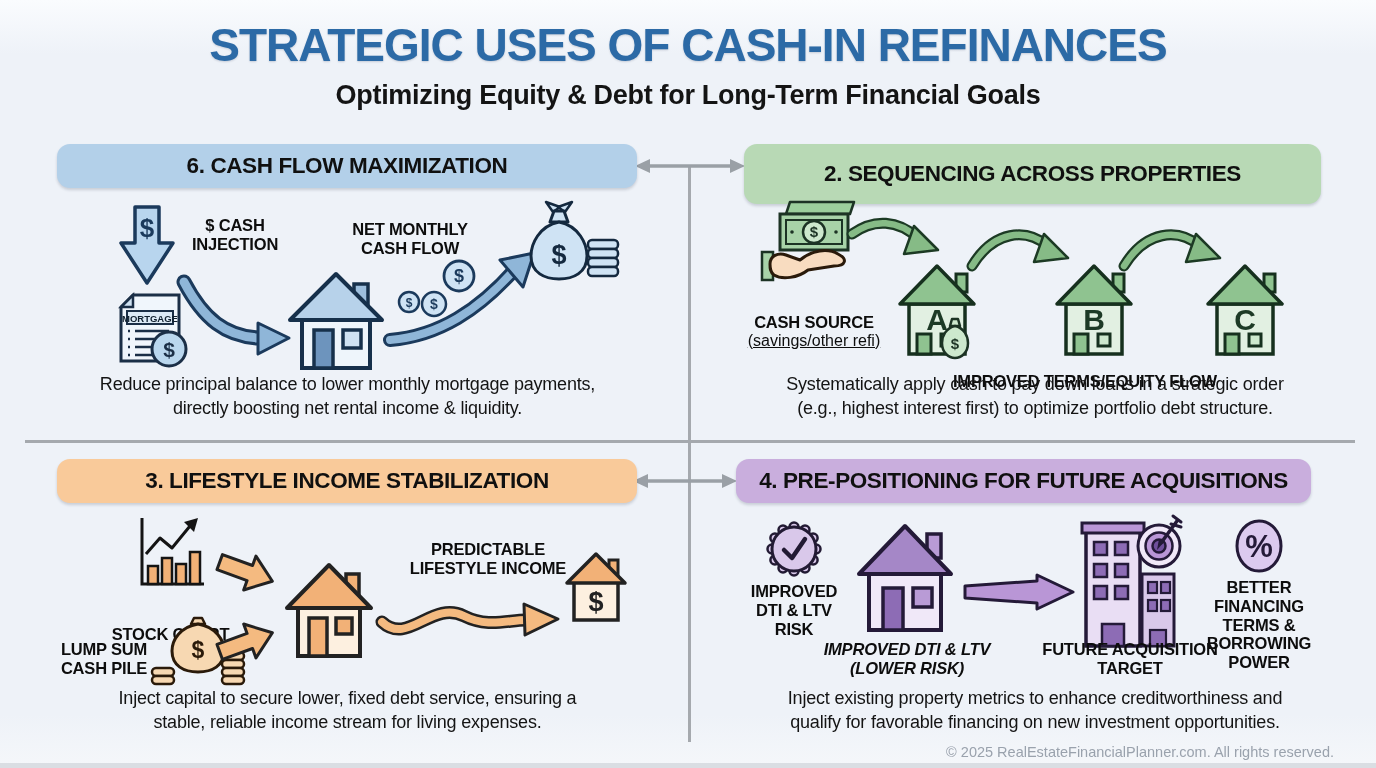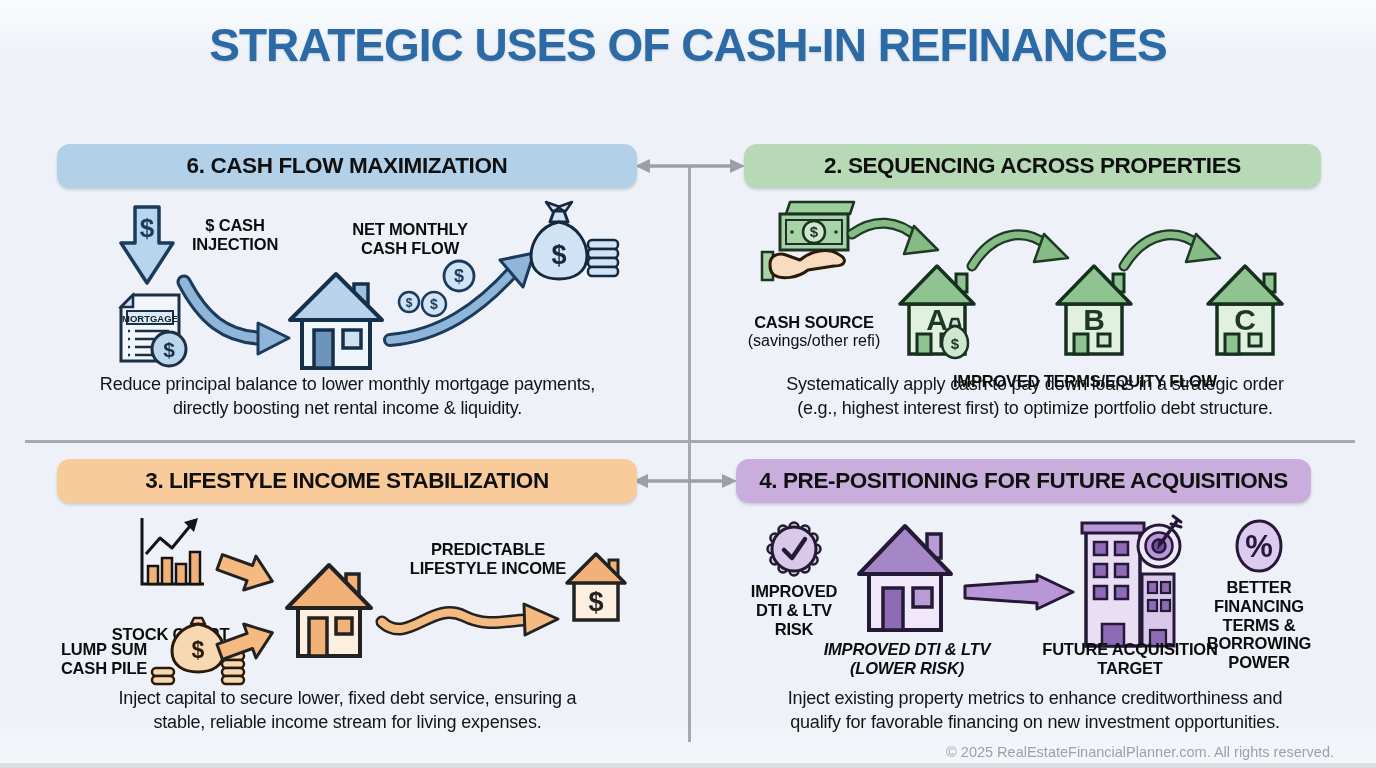--- a/index.html
+++ b/index.html
@@ -9,37 +9,38 @@
   .abs{position:absolute;}
   .title{left:0;right:0;top:18px;text-align:center;font-size:46px;font-weight:bold;
          color:#2c6aa6;letter-spacing:-1px;text-shadow:0 1px 2px rgba(20,40,70,.18);}
   .subtitle{left:0;right:0;top:80px;text-align:center;font-size:27px;font-weight:bold;
             color:#141414;letter-spacing:-0.3px;}
   .pill{display:flex;align-items:center;justify-content:center;border-radius:13px;
         font-size:22.5px;font-weight:bold;color:#101010;letter-spacing:-0.4px;
         box-shadow:0 2px 3px rgba(30,40,60,.18);}
   .icon-label{font-weight:bold;font-size:16.5px;line-height:1.14;text-align:center;
               white-space:pre-line;color:#0d0d0d;letter-spacing:-0.2px;}
-  .icon-label .sub{display:block;font-weight:normal;font-size:16px;letter-spacing:0;}
+  .icon-label .sub{display:block;font-weight:normal;font-size:16px;letter-spacing:0;text-decoration:underline;}
   .desc{font-size:18px;color:#141414;text-align:center;white-space:pre-line;
         line-height:1.34;letter-spacing:-0.2px;}
   .vline{width:3px;background:#a5a9ae;}
   .hline{height:3px;background:#a5a9ae;}
   .footer{font-size:14.5px;color:#9aa2ad;text-align:right;}
   .bottom-strip{left:0;right:0;bottom:0;height:5px;background:#dadee3;}
   svg{display:block;overflow:visible;}
   svg text{font-family:"Liberation Sans",sans-serif;font-weight:bold;}
 </style>
 </head>
 <body>
 
 <div id="stage">
 
   
   <div class="abs title">STRATEGIC USES OF CASH-IN REFINANCES</div>
+  <div class="abs subtitle">Optimizing Equity &amp; Debt for Long-Term Financial Goals</div>
 
   
   <div class="abs vline" style="left:688px;top:166px;height:576px;"></div>
   <div class="abs hline" style="left:25px;top:440px;width:1330px;"></div>
   <svg class="abs" style="left:633px;top:156px;" width="114" height="20">
     <line x1="14" y1="10" x2="100" y2="10" stroke="#9aa0a6" stroke-width="3.5"></line>
     <polygon points="2,10 17,3 17,17" fill="#9aa0a6"></polygon>
     <polygon points="112,10 97,3 97,17" fill="#9aa0a6"></polygon>
   </svg>
   <svg class="abs" style="left:631px;top:471px;" width="108" height="20">
@@ -120,21 +121,21 @@
       <path d="M37,24 C 17,28 9,46 9,58 C 9,75 23,81 37,81 C 51,81 65,75 65,58 C 65,46 57,28 37,24 z" fill="#cfe3f4" stroke="#14293f" stroke-width="3"></path>
       <text x="37" y="66" font-size="27" text-anchor="middle" fill="#14293f">$</text>
     </svg>
 
     <div class="abs desc" style="left:45px;top:372px;width:605px;">Reduce principal balance to lower monthly mortgage payments,
 directly boosting net rental income &amp; liquidity.</div>
   </div>
 
   
   <div style="display:contents">
-    <div class="abs pill" style="left:744px;top:144px;width:577px;height:44px;background:#b8d9b5;">2. SEQUENCING ACROSS PROPERTIES</div>
+    <div class="abs pill" style="left:744px;top:144px;width:577px;height:60px;background:#b8d9b5;">2. SEQUENCING ACROSS PROPERTIES</div>
 
     <svg class="abs" style="left:762px;top:200px;" width="94" height="92" viewBox="0 0 94 92">
       <polygon points="24,14 88,14 92,2 28,2" fill="#9ccf9c" stroke="#1c3324" stroke-width="2.5" stroke-linejoin="round"></polygon>
       <rect x="18" y="14" width="68" height="36" fill="#a8d3a8" stroke="#1c3324" stroke-width="3"></rect>
       <rect x="24" y="20" width="56" height="24" fill="none" stroke="#1c3324" stroke-width="2"></rect>
       <circle cx="52" cy="32" r="11" fill="#cde8cd" stroke="#1c3324" stroke-width="2.5"></circle>
       <text x="52" y="37" font-size="15" text-anchor="middle" fill="#1c3324">$</text>
       <circle cx="30" cy="32" r="1.8" fill="#1c3324"></circle>
         <circle cx="74" cy="32" r="1.8" fill="#1c3324"></circle>
       <rect x="0" y="52" width="11" height="28" fill="#a8d3a8" stroke="#1c3324" stroke-width="2.5"></rect>

